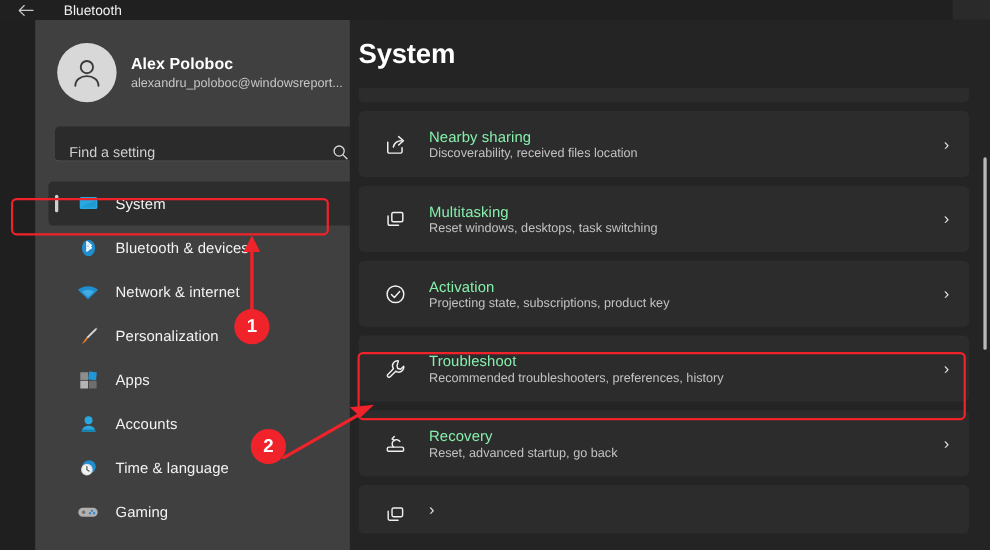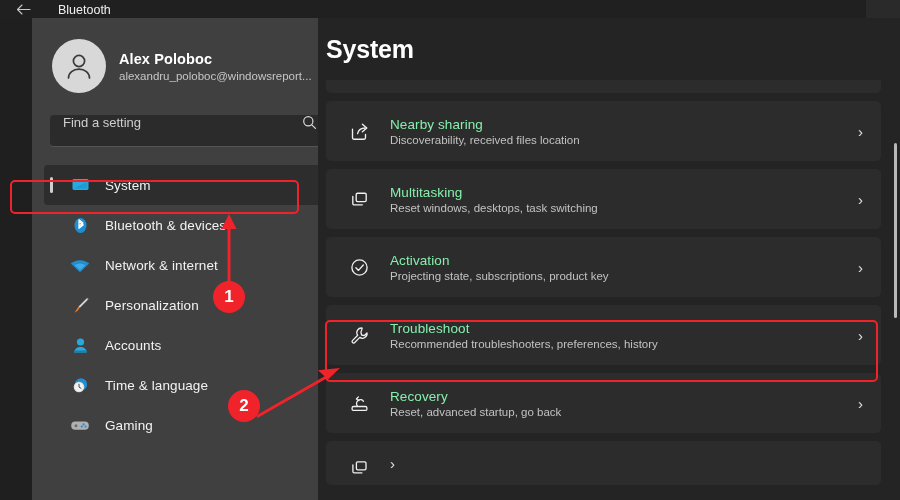--- a/index.html
+++ b/index.html
@@ -103,21 +103,21 @@
 
   
   .search-wrap {
     margin: 19px 0 0 18px;
     width: 277px;
     height: 32px;
     background: #2b2b2b;
     border-radius: 4px;
     border-bottom: 1.5px solid #555;
     display: flex;
-    align-items: flex-start;
+    align-items: flex-end;
     padding: 0 10px 0 13px;
     position: relative;
   }
   .search-input {
     flex: 1;
     background: transparent;
     border: 0;
     outline: 0;
     color: #d2d2d2;
     font-size: 13px;
@@ -350,20 +350,31 @@
         <svg width="19" height="19" viewBox="0 0 19 19">
           <path d="M15.8 2.3l1.3 1.3-8.2 8.2-1.3-1.3z" fill="#d8d8d8"></path>
           <path d="M16.4 1.7l1.3 1.3-.9.9-1.3-1.3z" fill="#9a9a9a"></path>
           <path d="M7.6 10.5l1.3 1.3-2.6 3.2-2.6 1.6 1.6-2.6z" fill="#f0802a"></path>
           <path d="M3.7 16.6l1.5-.8-.7-.7z" fill="#d9641c"></path>
         </svg>
       </span>
       <span class="nav-label">Personalization</span>
     </div>
 
+    <div class="nav-item">
+      <span class="nav-icon">
+        <svg width="19" height="19" viewBox="0 0 19 19">
+          <rect x="2" y="2.4" width="7" height="7" fill="#8d8d8d"></rect>
+          <rect x="2" y="10.2" width="7" height="7" fill="#b5b5b5"></rect>
+          <rect x="9.8" y="10.2" width="7" height="7" fill="#6e6e6e"></rect>
+          <rect x="9.5" y="2.1" width="7.2" height="7.2" rx=".6" fill="#2196d6" transform="rotate(6 13.1 5.7)"></rect>
+        </svg>
+      </span>
+      <span class="nav-label">Apps</span>
+    </div>
 
     <div class="nav-item">
       <span class="nav-icon">
         <svg width="19" height="19" viewBox="0 0 19 19">
           <circle cx="9.5" cy="6" r="3.6" fill="#29a8df"></circle>
           <path d="M3.3 16.4c0-3.4 2.8-5.4 6.2-5.4s6.2 2 6.2 5.4z" fill="#29a8df"></path>
           <path d="M3.8 14.4h11.4c.3.6.5 1.3.5 2H3.3c0-.7.2-1.4.5-2z" fill="#1b7fae"></path>
         </svg>
       </span>
       <span class="nav-label">Accounts</span>

